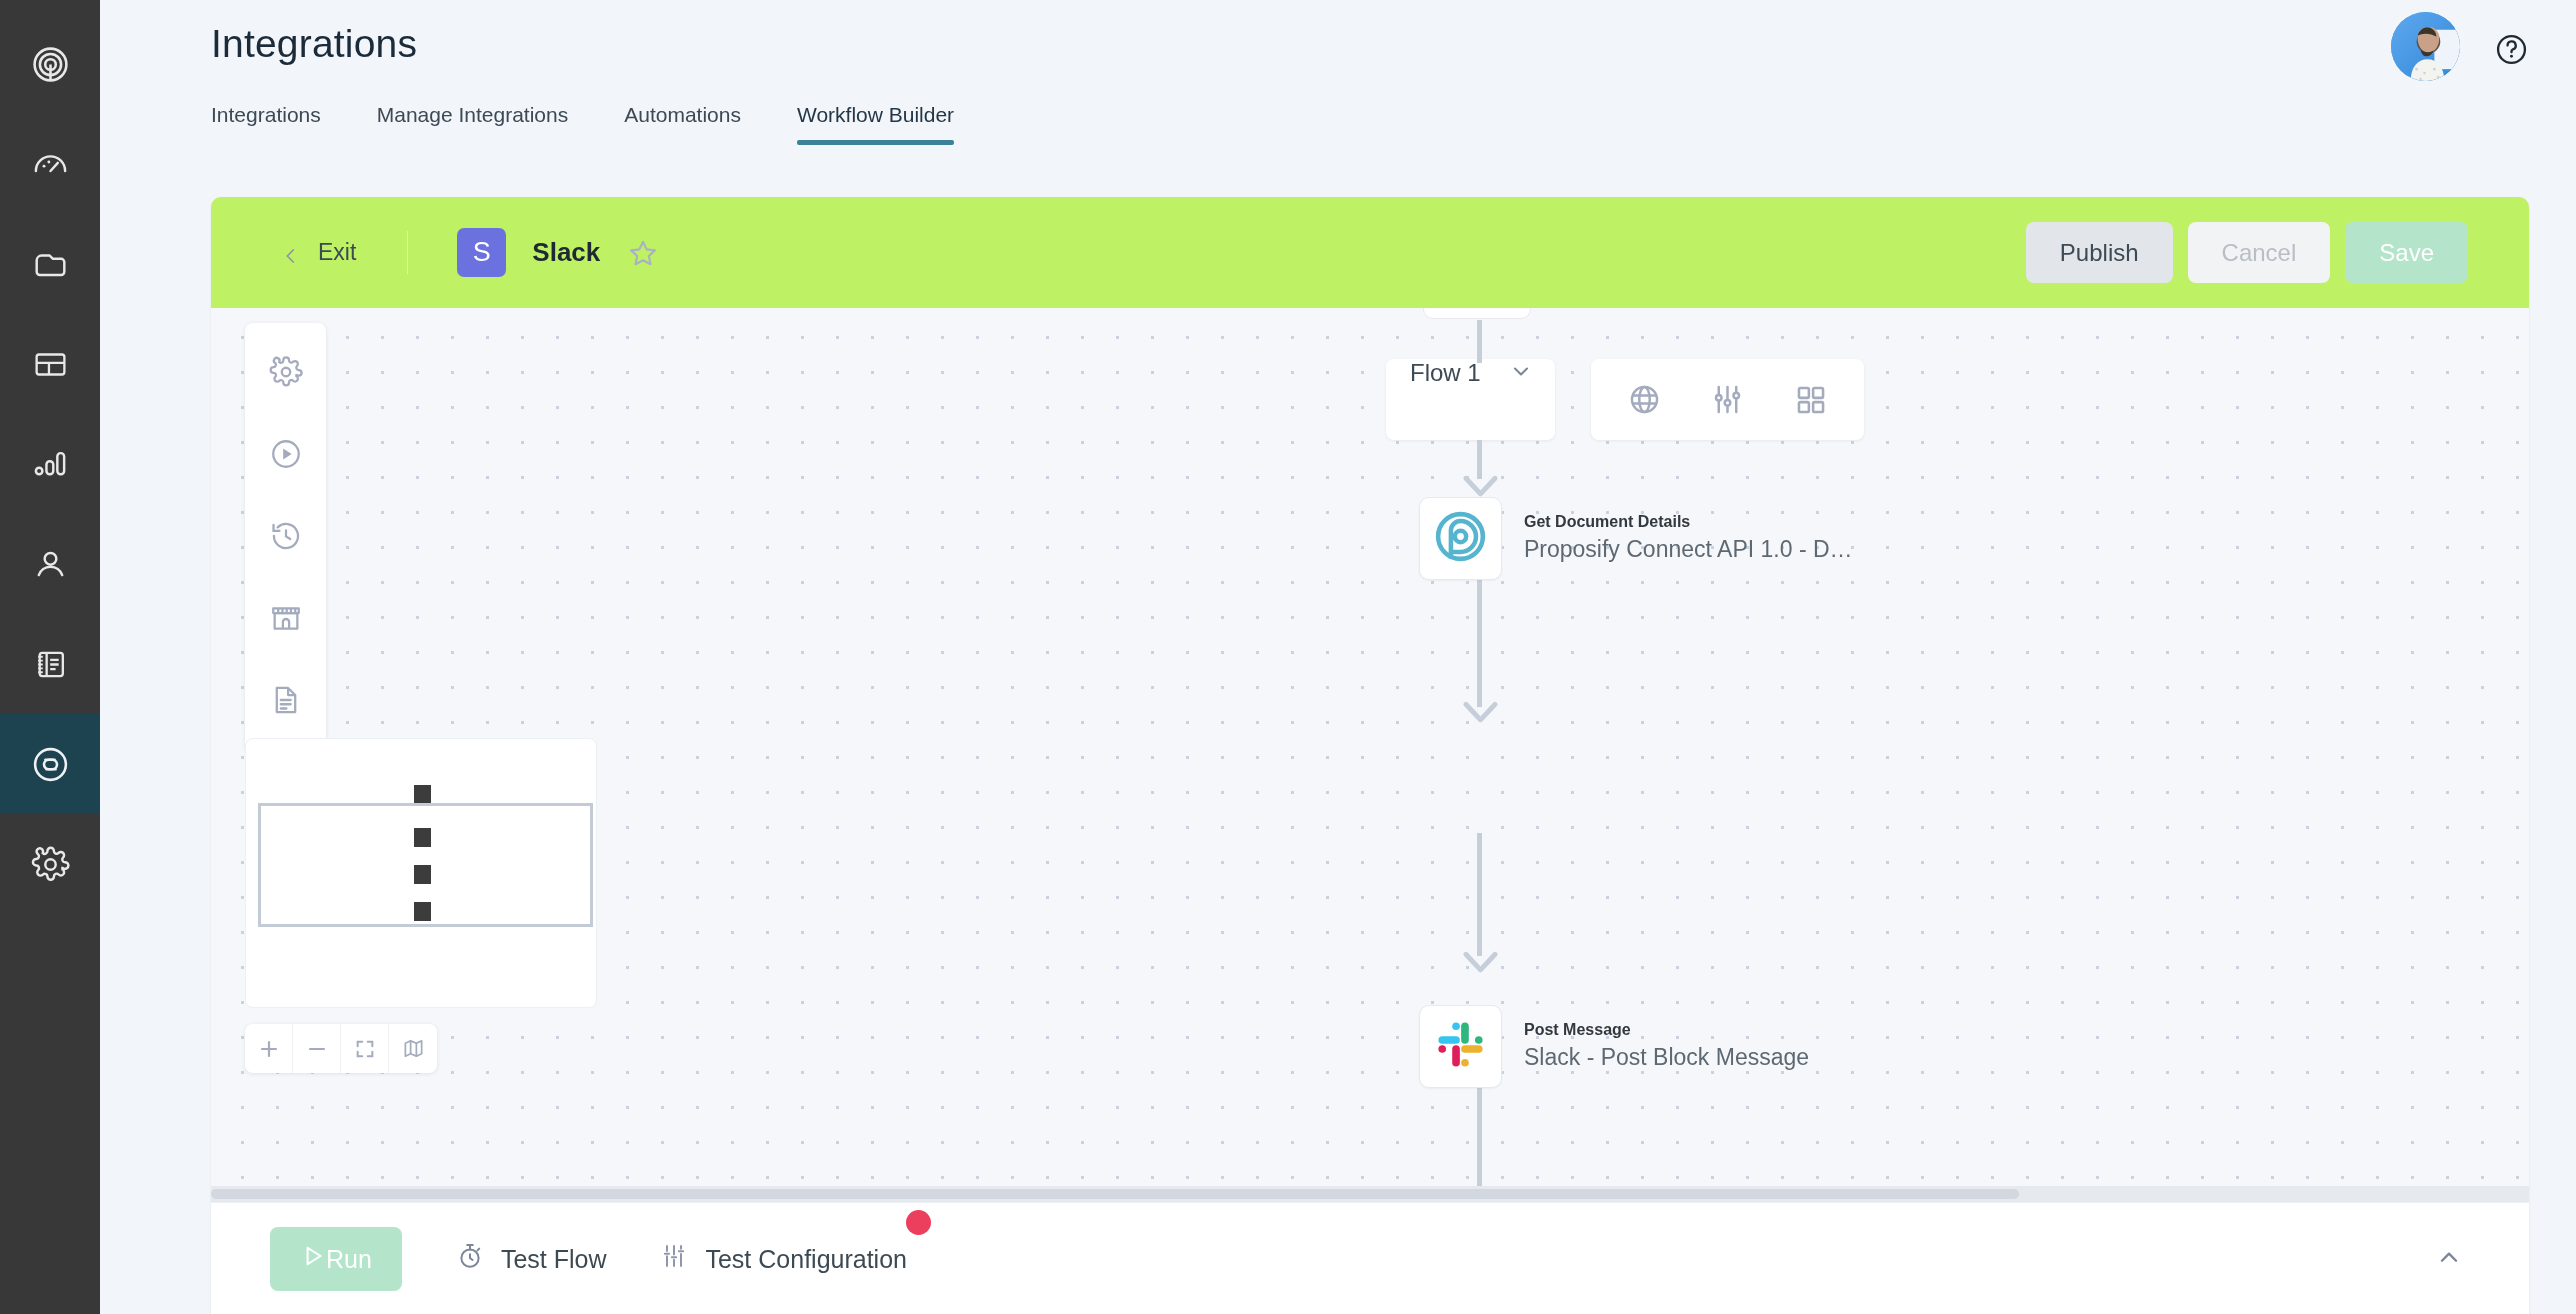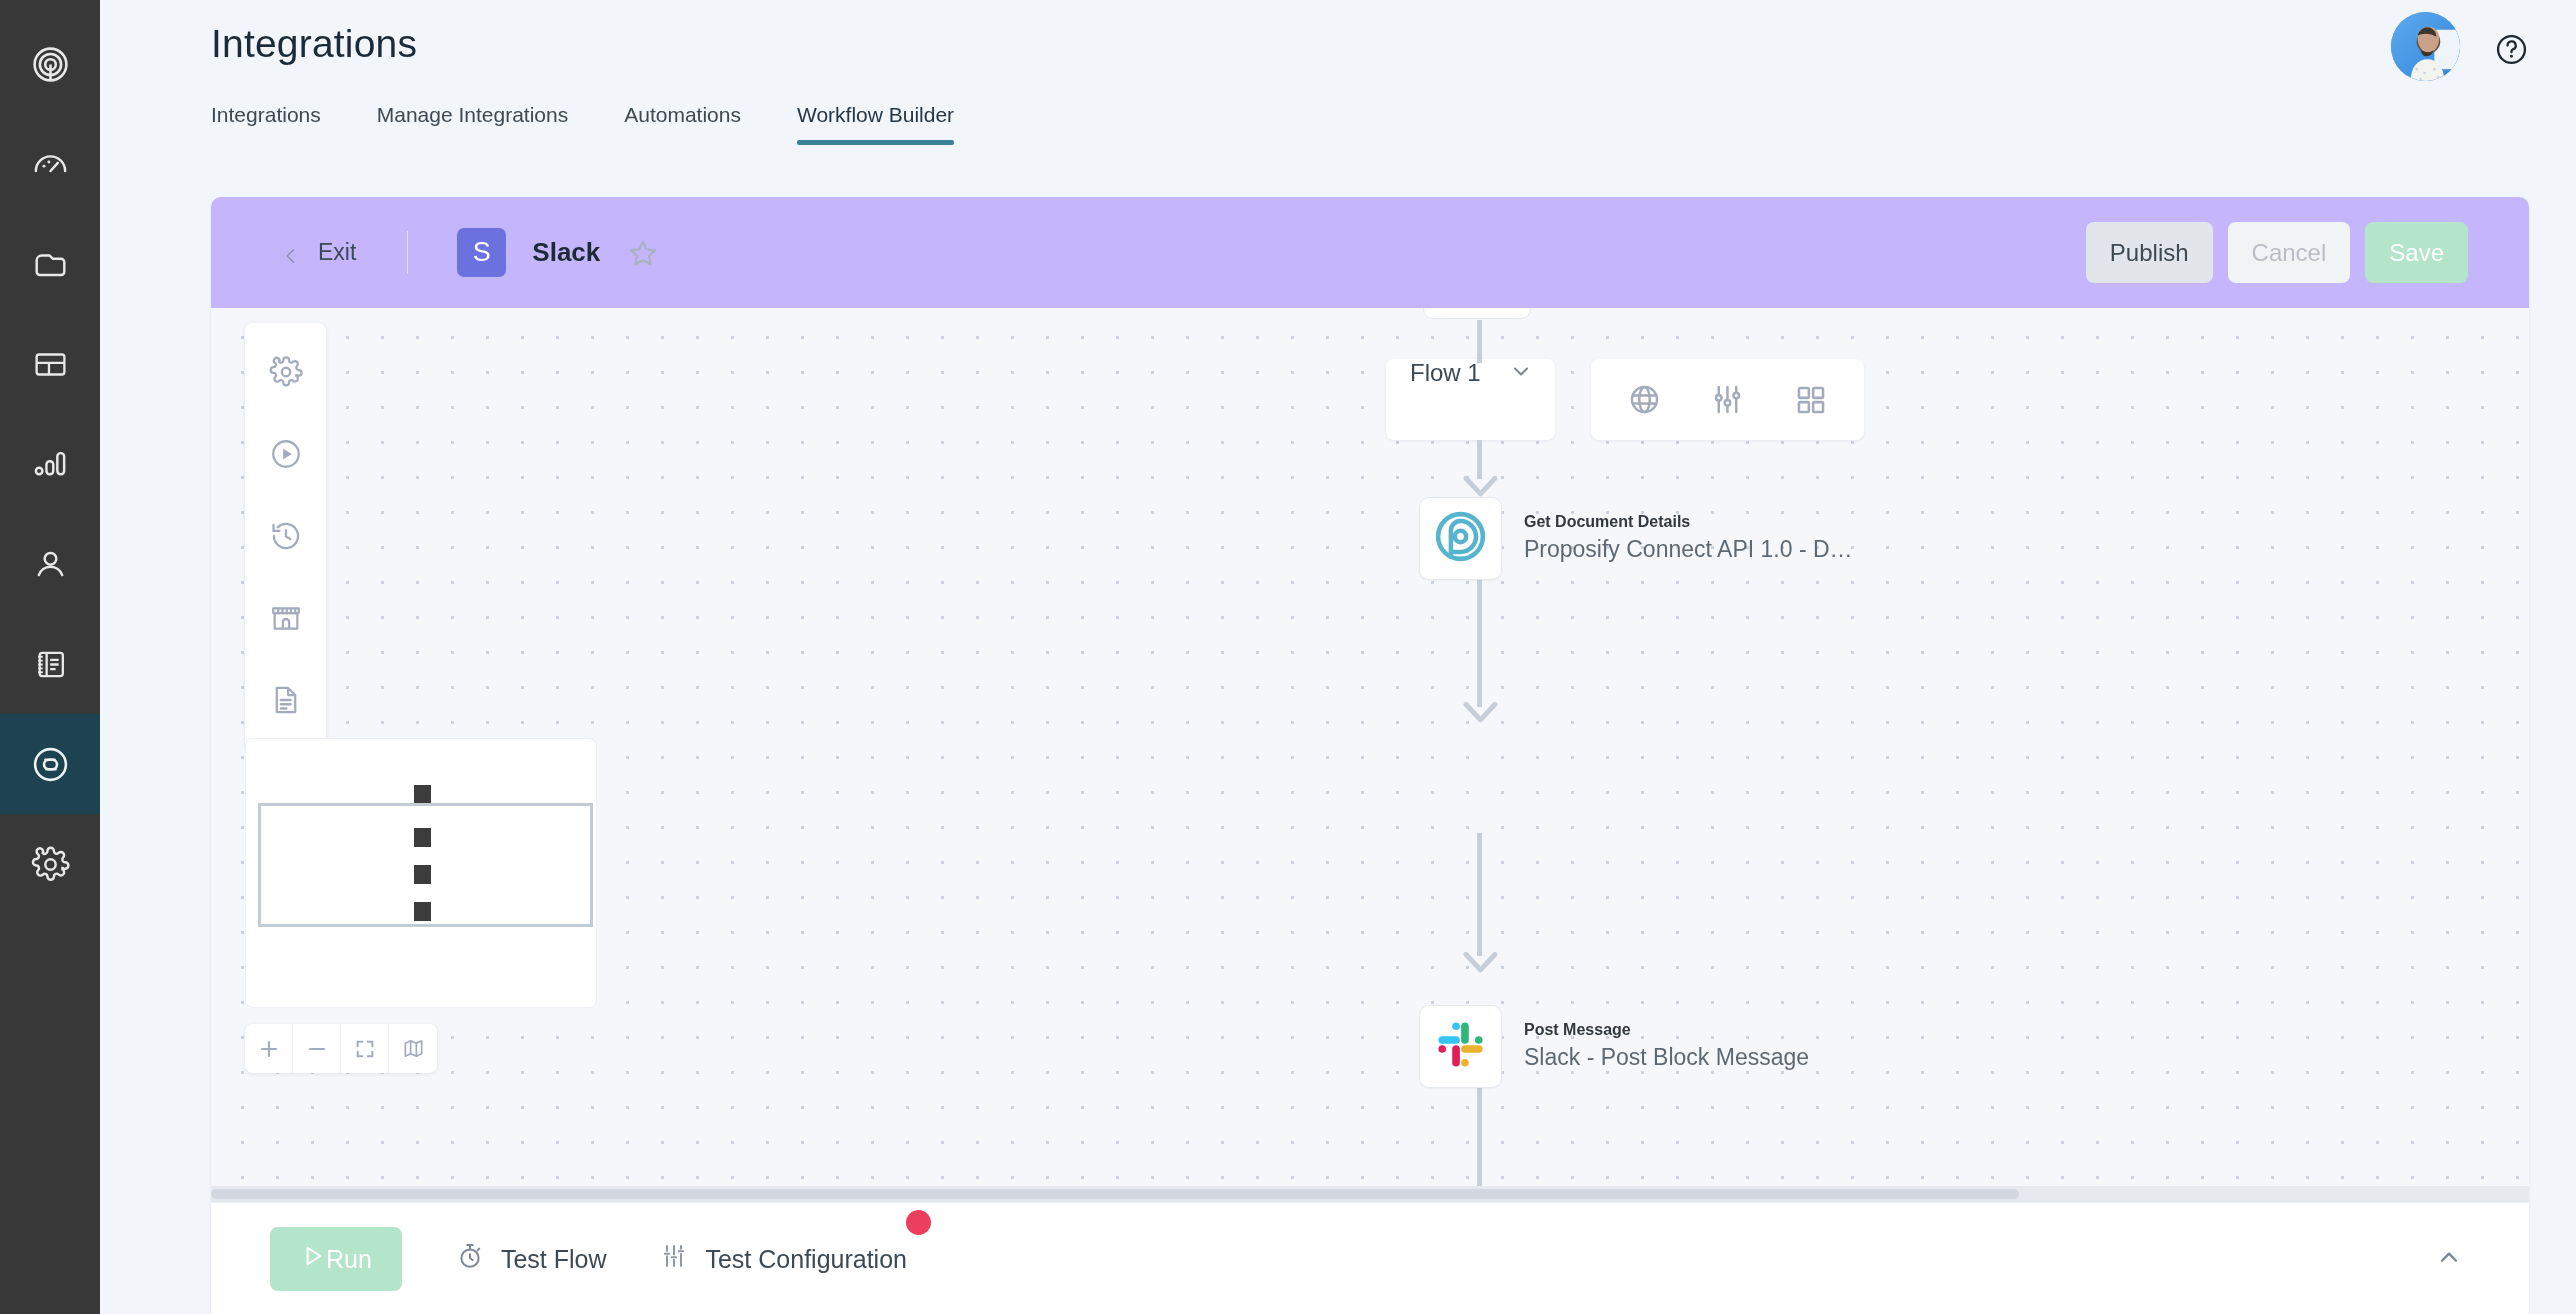--- a/index.html
+++ b/index.html
@@ -56,21 +56,21 @@
     overflow: hidden; background: #4ea3e8; cursor: pointer;
   }
   .help-icon {
     position: absolute; right: 47px; top: 32px;
     width: 35px; height: 35px; cursor: pointer;
   }
 
   
   .card {
     position: absolute; left: 111px; top: 197px; right: 47px; bottom: 0;
-    background: #c4b5fd; border-radius: 10px 10px 0 0;
+    background: #bef264; border-radius: 10px 10px 0 0;
     box-shadow: 0 1px 3px rgba(30,40,60,.07);
     overflow: hidden;
   }
 
   .wf-header {
     height: 111px; display: flex; align-items: center;
     padding: 0 61px 0 71px; position: relative;
   }
   .exit-btn {
     display: flex; align-items: center; gap: 18px; cursor: pointer;
@@ -89,21 +89,21 @@
     font-size: 26px; font-weight: bold; color: #1f2933; margin-left: 26px;
   }
   .star-icon { margin-left: 28px; width: 30px; height: 30px; cursor: pointer; }
 
   .hdr-actions {
     position: absolute; right: 61px; top: 0; height: 111px;
     display: flex; align-items: center; gap: 15px;
   }
   .btn {
     height: 61px; border: none; border-radius: 8px; cursor: pointer;
-    font-size: 24px; font-family: inherit; padding: 0 24px;
+    font-size: 24px; font-family: inherit; padding: 0 34px;
   }
   .btn-publish { background: #e2e6ea; color: #3d4953; }
   .btn-cancel  { background: #f2f3f5; color: #b9bec6; }
   .btn-save    { background: #b4e5cb; color: #ffffff; }
 
   
   .canvas {
     position: absolute; left: 0; right: 0; top: 111px; bottom: 113px;
     background-color: #f5f7fa;
     background-image: radial-gradient(#ccd1e0 1.6px, transparent 1.6px);

